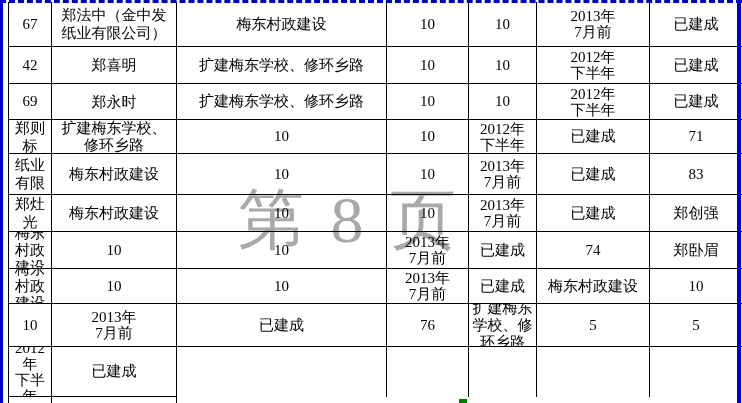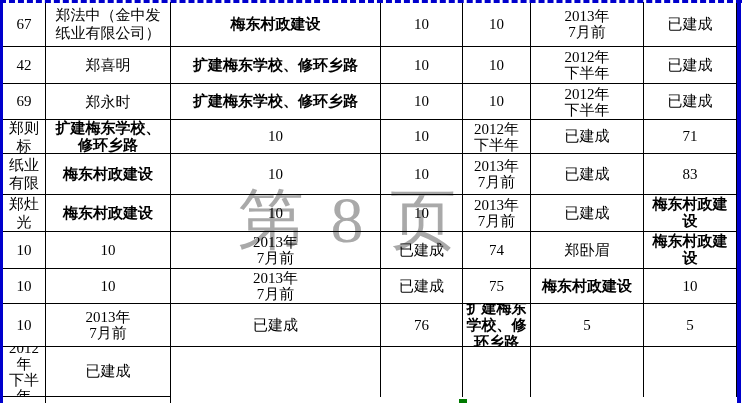--- a/index.html
+++ b/index.html
@@ -26,21 +26,21 @@
     letter-spacing: 5px;
     color: var(--wm, #a9a9a9);
     white-space: nowrap;
     font-family: "Liberation Serif", "DejaVu Serif", serif;
     user-select: none;
   }
 
   
   .grid {
     position: absolute;
-    left: 2px;
+    left: 8px;
     top: 2px;
     display: grid;
     grid-template-columns: 43px 125px 210px 82px 68px 113px 93px;
     grid-template-rows: 45px 37px 36px 34px 41px 37px 37px 35px 43px 50px 6px;
     border-left: 1px solid var(--line, #000);
     z-index: 1;
   }
   .cell {
     position: relative;
     z-index: 1;
@@ -50,21 +50,21 @@
     flex-direction: column;
     align-items: center;
     justify-content: center;
     text-align: center;
     font-size: 15px;
     line-height: 17px;
     background: transparent;
     overflow: hidden;
   }
   .cell.c1 { padding: 0 4px; line-height: 18px; }
-  .cell.c2 { padding: 0 3px; font-weight: bold; }
+  .cell.c2 { padding: 0 3px; }
   .cell.c5 { line-height: 16px; text-align: center; }
   .cell.partial { border-bottom: none; }
   .date-line { width: 100%; }
 
   
   .pb-top {
     position: absolute;
     left: 0; top: 0;
     width: 742px; height: 0;
     border-top: 3px dashed var(--blue, #0000cd);
@@ -152,39 +152,39 @@
       <div class="cell c0">83</div>
       <div class="cell c1">郑灶光</div>
       <div class="cell c2">梅东村政建设</div>
       <div class="cell c3">10</div>
       <div class="cell c4">10</div>
       <div class="cell c5">
         <div class="date-line">2013年</div>
         <div class="date-line">7月前</div>
       </div>
       <div class="cell c6">已建成</div>
+      <div class="cell c1">郑创强</div>
       <div class="cell c2">梅东村政建设</div>
       <div class="cell c3">10</div>
       <div class="cell c4">10</div>
       <div class="cell c5">
         <div class="date-line">2013年</div>
         <div class="date-line">7月前</div>
       </div>
       <div class="cell c6">已建成</div>
       <div class="cell c0">74</div>
       <div class="cell c1">郑卧眉</div>
       <div class="cell c2">梅东村政建设</div>
       <div class="cell c3">10</div>
       <div class="cell c4">10</div>
       <div class="cell c5">
         <div class="date-line">2013年</div>
         <div class="date-line">7月前</div>
       </div>
       <div class="cell c6">已建成</div>
-      <div class="cell c0">75</div>
       <div class="cell c2">梅东村政建设</div>
       <div class="cell c3">10</div>
       <div class="cell c4">10</div>
       <div class="cell c5">
         <div class="date-line">2013年</div>
         <div class="date-line">7月前</div>
       </div>
       <div class="cell c6">已建成</div>
       <div class="cell c0">76</div>
       <div class="cell c2">扩建梅东学校、修环乡路</div>

